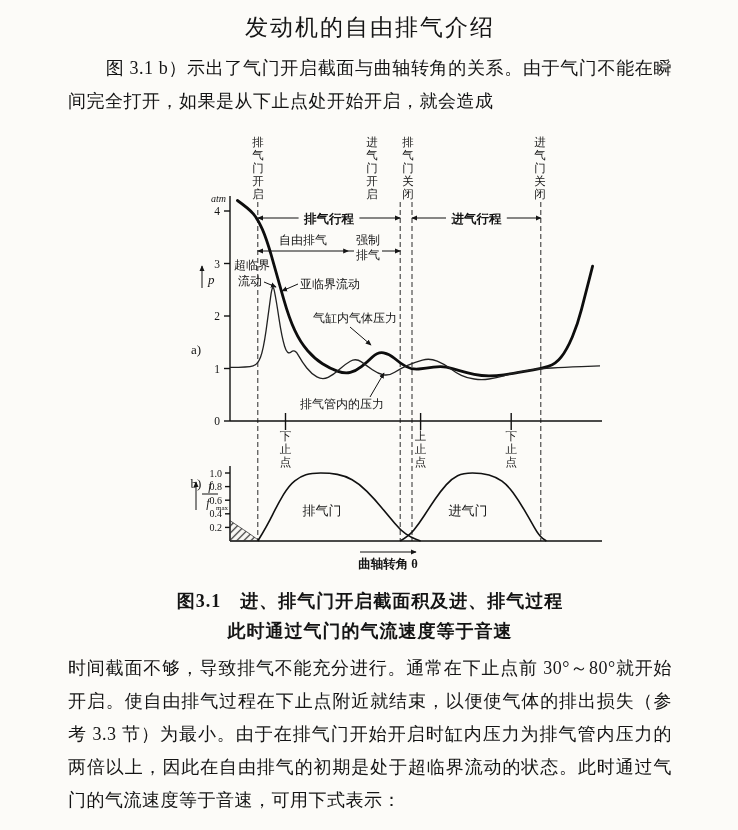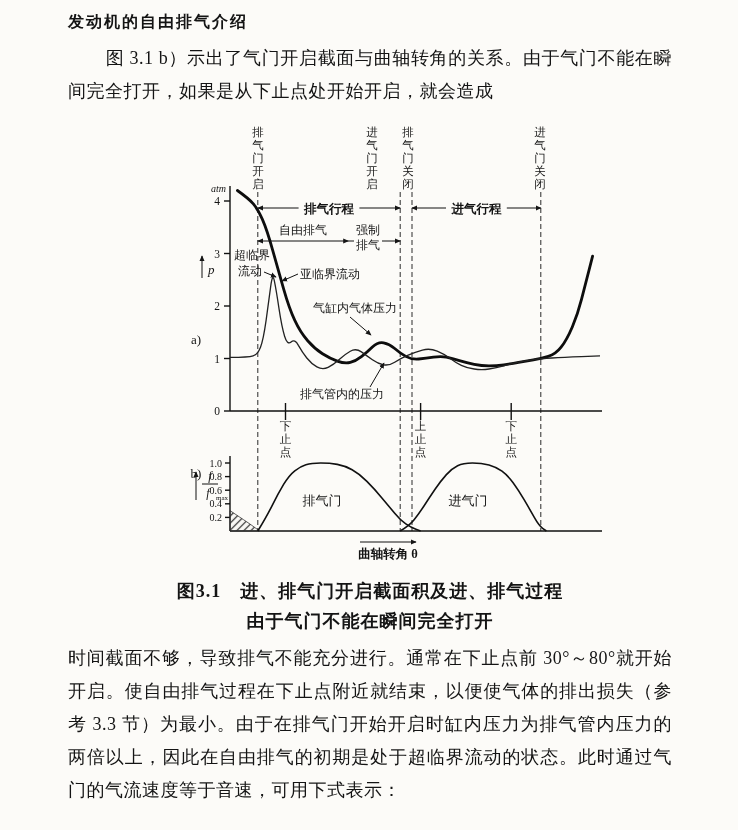--- a/index.html
+++ b/index.html
@@ -2,21 +2,21 @@
 <html><head>
 <meta charset="utf-8">
 <style>
   html,body{margin:0;padding:0;background:#e9e7e2;}
   .page{
     width:738px;height:830px;box-sizing:border-box;
     background:#fcfbf8;color:#141414;
     font-family:"Liberation Serif","DejaVu Serif",serif;
     padding:10px 66px 0 68px;overflow:hidden;position:relative;
   }
-  .title{font-size:16px;font-weight:bold;text-align:left;margin:2px 0 9px;letter-spacing:2px;}
+  .title{font-size:23px;font-weight:normal;text-align:center;margin:2px 0 9px;letter-spacing:2px;}
   .para{font-size:18px;line-height:33px;text-align:justify;text-justify:inter-character;margin:0;letter-spacing:.5px;}
   .indent{text-indent:2.1em;}
   .figure{margin:2px 0 6px;}
   .chart-host{margin-left:82px;width:492px;height:448px;}
   .caption{text-align:center;font-weight:bold;font-size:18px;line-height:30px;margin-top:2px;letter-spacing:1px;}
   .body2{margin-top:0;}
   svg text{font-family:"Liberation Serif","DejaVu Serif",serif;fill:#141414;}
   .evl{stroke:#2a2a2a;stroke-width:1;stroke-dasharray:5 3;fill:none;}
   .axl{stroke:#111;stroke-width:1.4;fill:none;}
   .dim{stroke:#111;stroke-width:1;fill:none;}
@@ -119,19 +119,19 @@
           <path class="hatch-area" d="M80.0,384.6Q91.1,392.1 96.7,395.8Q102.2,399.6 105.9,402.3L109.6,405.0L80,405Z"></path>
           <path class="c-bell" d="M107.8,405.0Q117.0,390.0 122.5,378.8Q128.1,367.6 133.6,358.4Q139.2,349.2 144.8,344.8Q150.3,340.4 155.9,338.7Q161.4,337.0 170.7,337.0Q179.9,337.0 187.3,338.4Q194.7,339.7 202.1,343.8Q209.5,347.9 216.9,355.4Q224.3,362.8 231.7,371.7Q239.1,380.5 244.7,387.3Q250.2,394.1 255.8,397.9Q261.3,401.6 265.9,403.3L270.6,405.0"></path>
           <path class="c-bell" d="M250.2,405.0Q259.5,399.6 264.1,393.8Q268.7,388.0 274.3,379.5Q279.8,371.0 285.4,362.8Q290.9,354.7 296.4,348.6Q302.0,342.4 307.6,339.7Q313.1,337.0 322.4,337.0Q331.6,337.0 339.0,339.0Q346.4,341.1 352.0,345.2Q357.5,349.2 363.1,356.7Q368.6,364.2 374.1,373.7Q379.7,383.2 384.3,391.4Q388.9,399.6 392.6,402.3L396.4,405.0"></path>
           <text x="172" y="379" font-size="13" text-anchor="middle">排气门</text>
           <text x="318" y="379" font-size="13" text-anchor="middle">进气门</text>
           <line class="lead" x1="210" y1="416" x2="266" y2="416" marker-end="url(#ah)"></line>
           <text x="238" y="432" font-size="12.5" text-anchor="middle" font-weight="bold">曲轴转角 θ</text>
         </svg></div>
     <figcaption class="caption">
       <div class="cap-line">图3.1　进、排气门开启截面积及进、排气过程</div>
-      <div class="cap-line">由于气门不能在瞬间完全打开</div>
+      <div class="cap-line">此时通过气门的气流速度等于音速</div>
     </figcaption>
   </figure>
 
   <p class="para body2">时间截面不够，导致排气不能充分进行。通常在下止点前 30°～80°就开始开启。使自由排气过程在下止点附近就结束，以便使气体的排出损失（参考 3.3 节）为最小。由于在排气门开始开启时缸内压力为排气管内压力的两倍以上，因此在自由排气的初期是处于超临界流动的状态。此时通过气门的气流速度等于音速，可用下式表示：</p>
 
 </div>
 
 </body></html>

